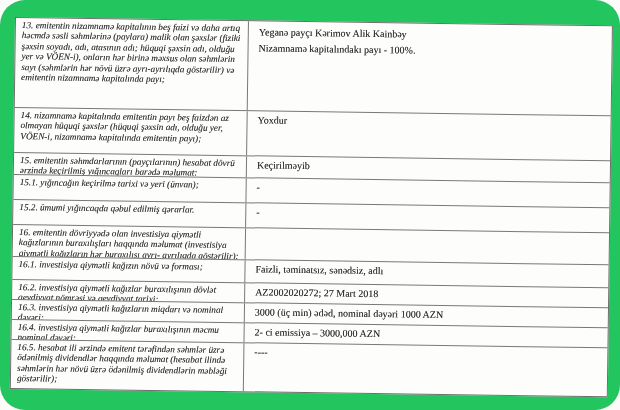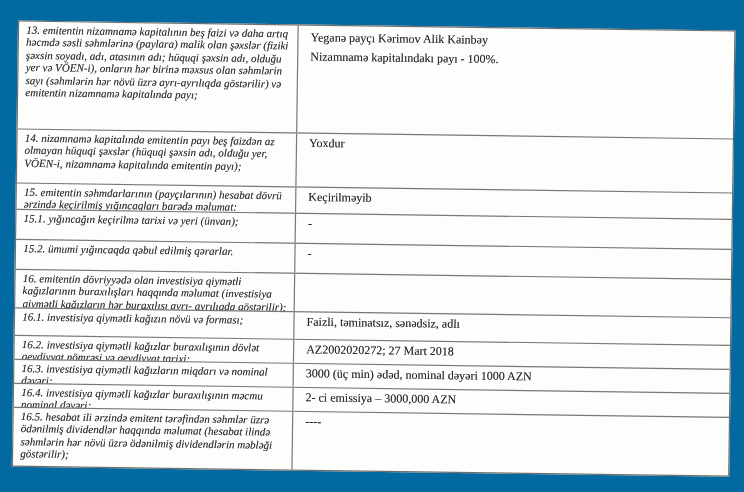--- a/index.html
+++ b/index.html
@@ -8,21 +8,22 @@
     width: 620px;
     height: 410px;
     overflow: hidden;
     background: #fbfbf9;
     font-family: "Liberation Serif", "DejaVu Serif", serif;
   }
   .page {
     position: relative;
     width: 620px;
     height: 410px;
-    background: #0369a1;
+    background: #22c55e;
+    border-radius: 25px;
   }
   .scan-table {
     position: absolute;
     left: 15px;
     top: 17px;
     width: 598px;
     height: 372px;
     border: 1px solid #6e6e6e;
     box-sizing: border-box;
     transform: rotate(0.8deg);

